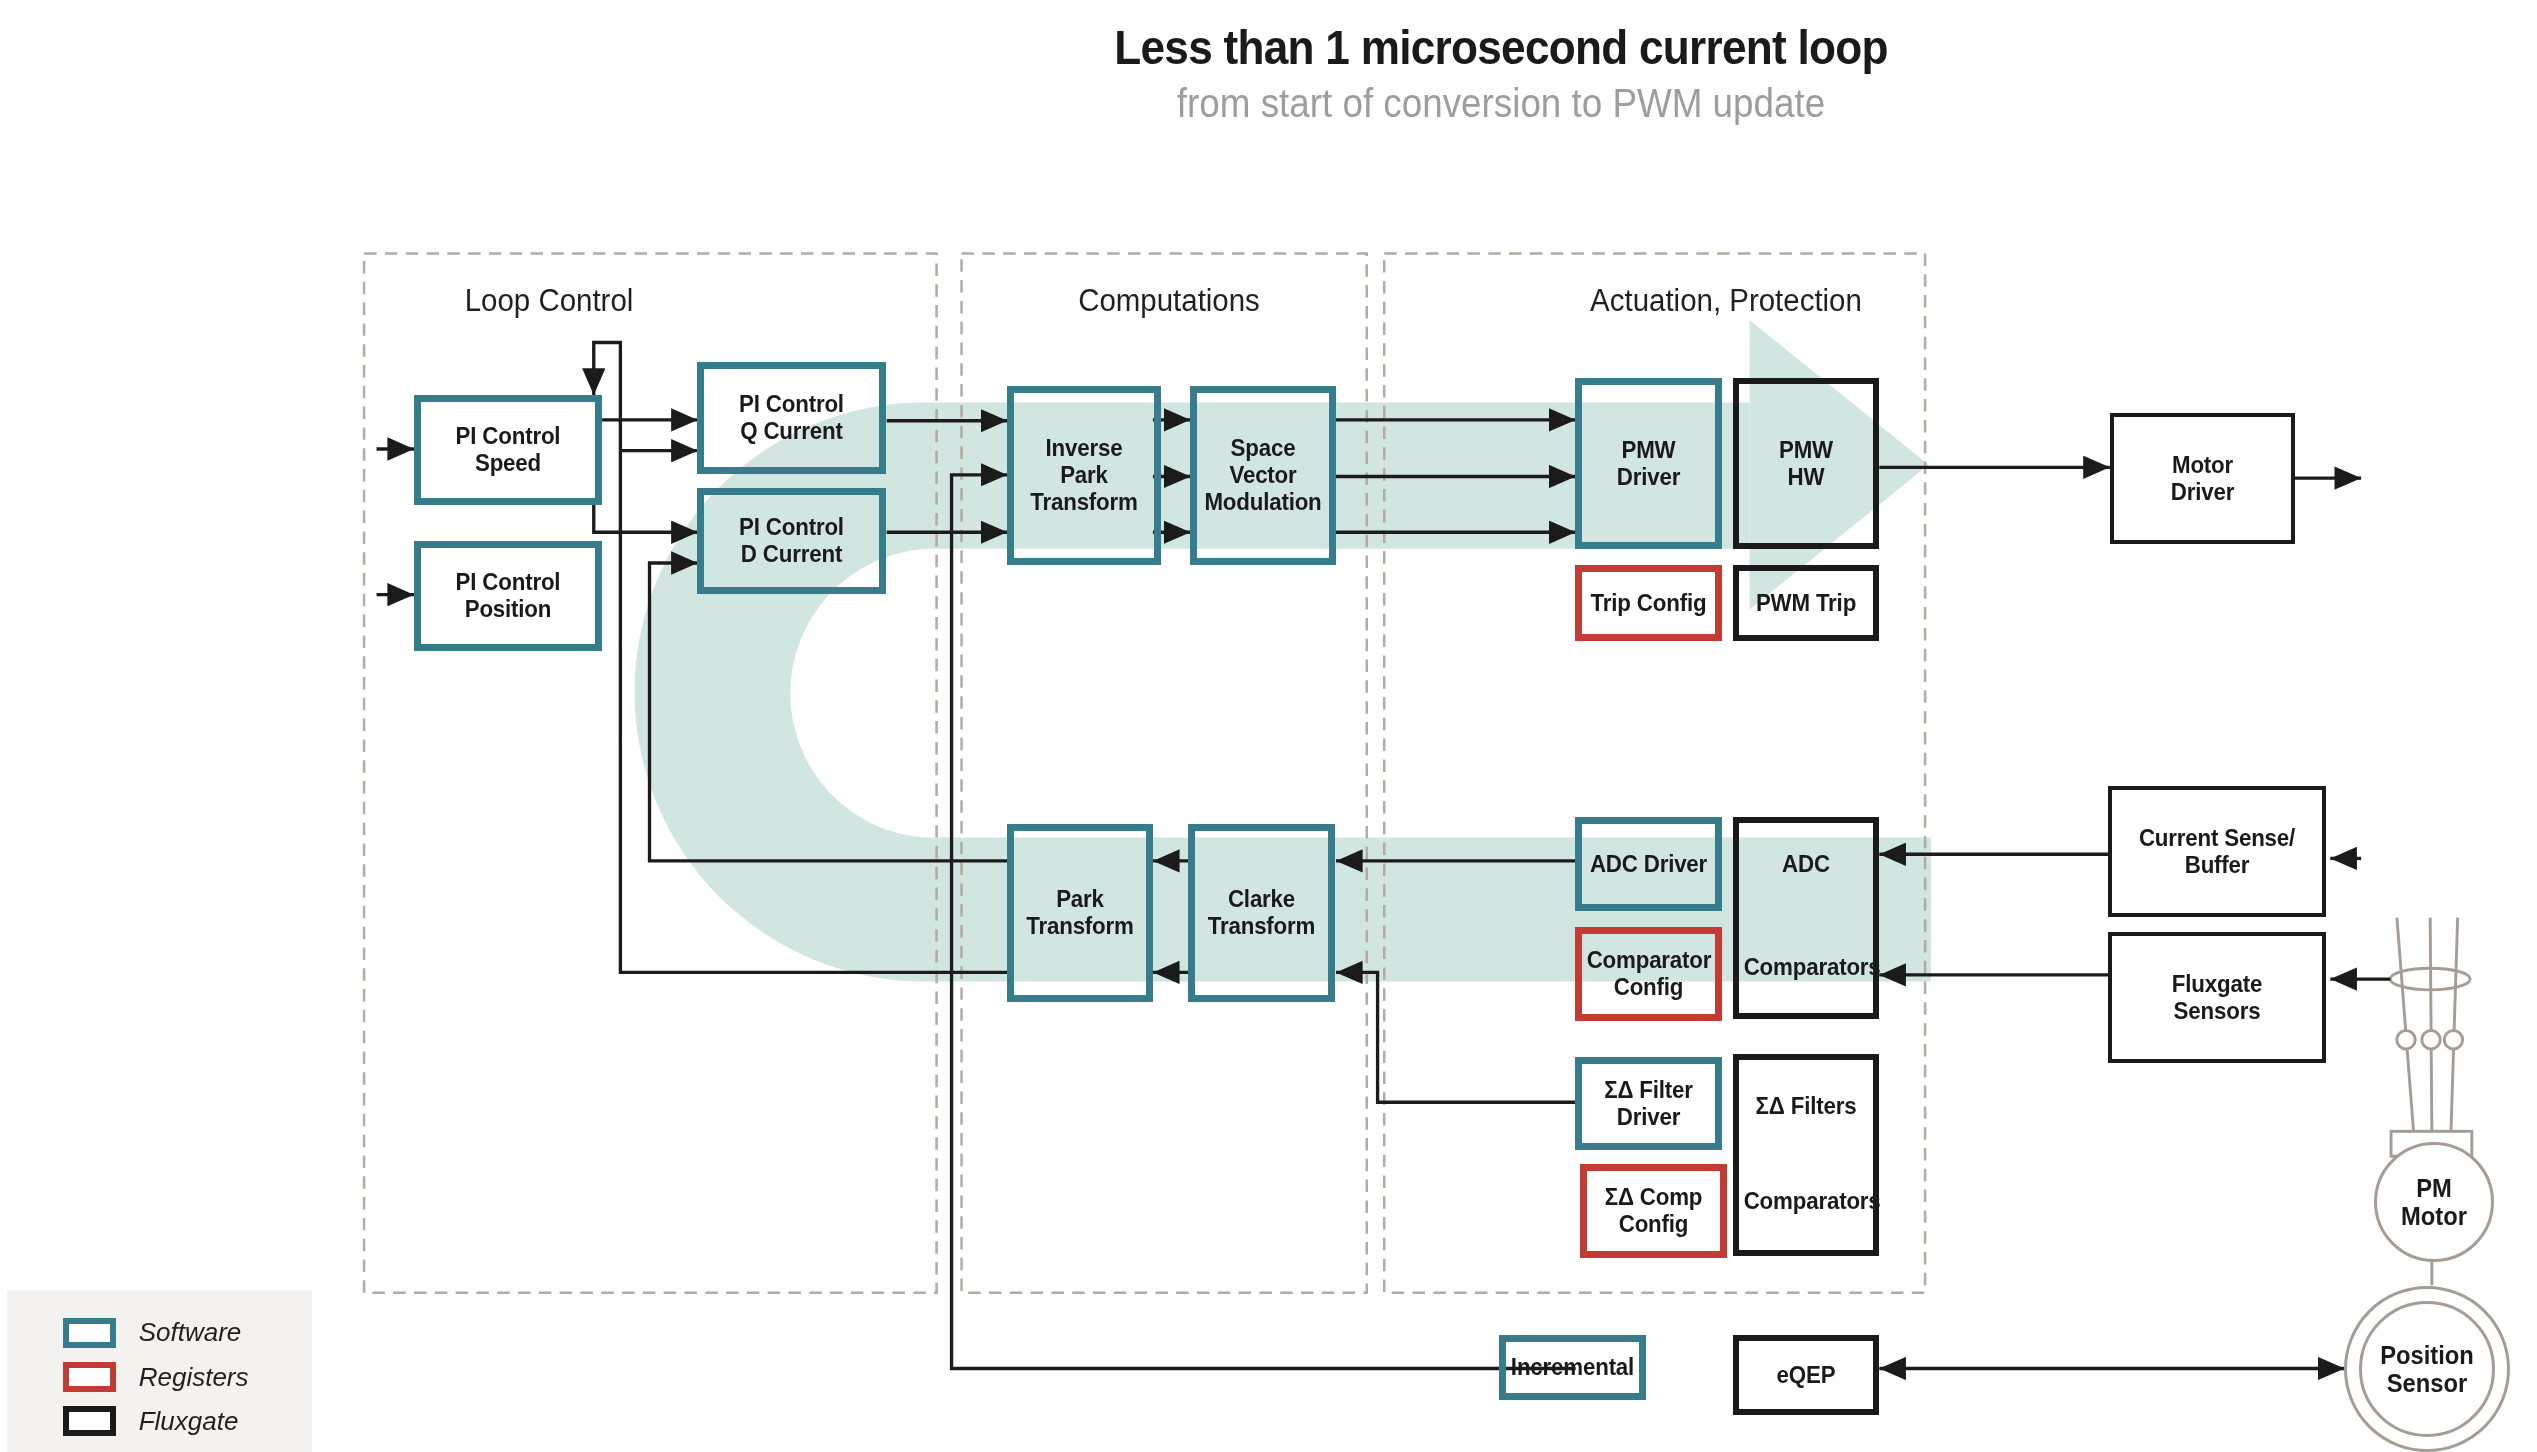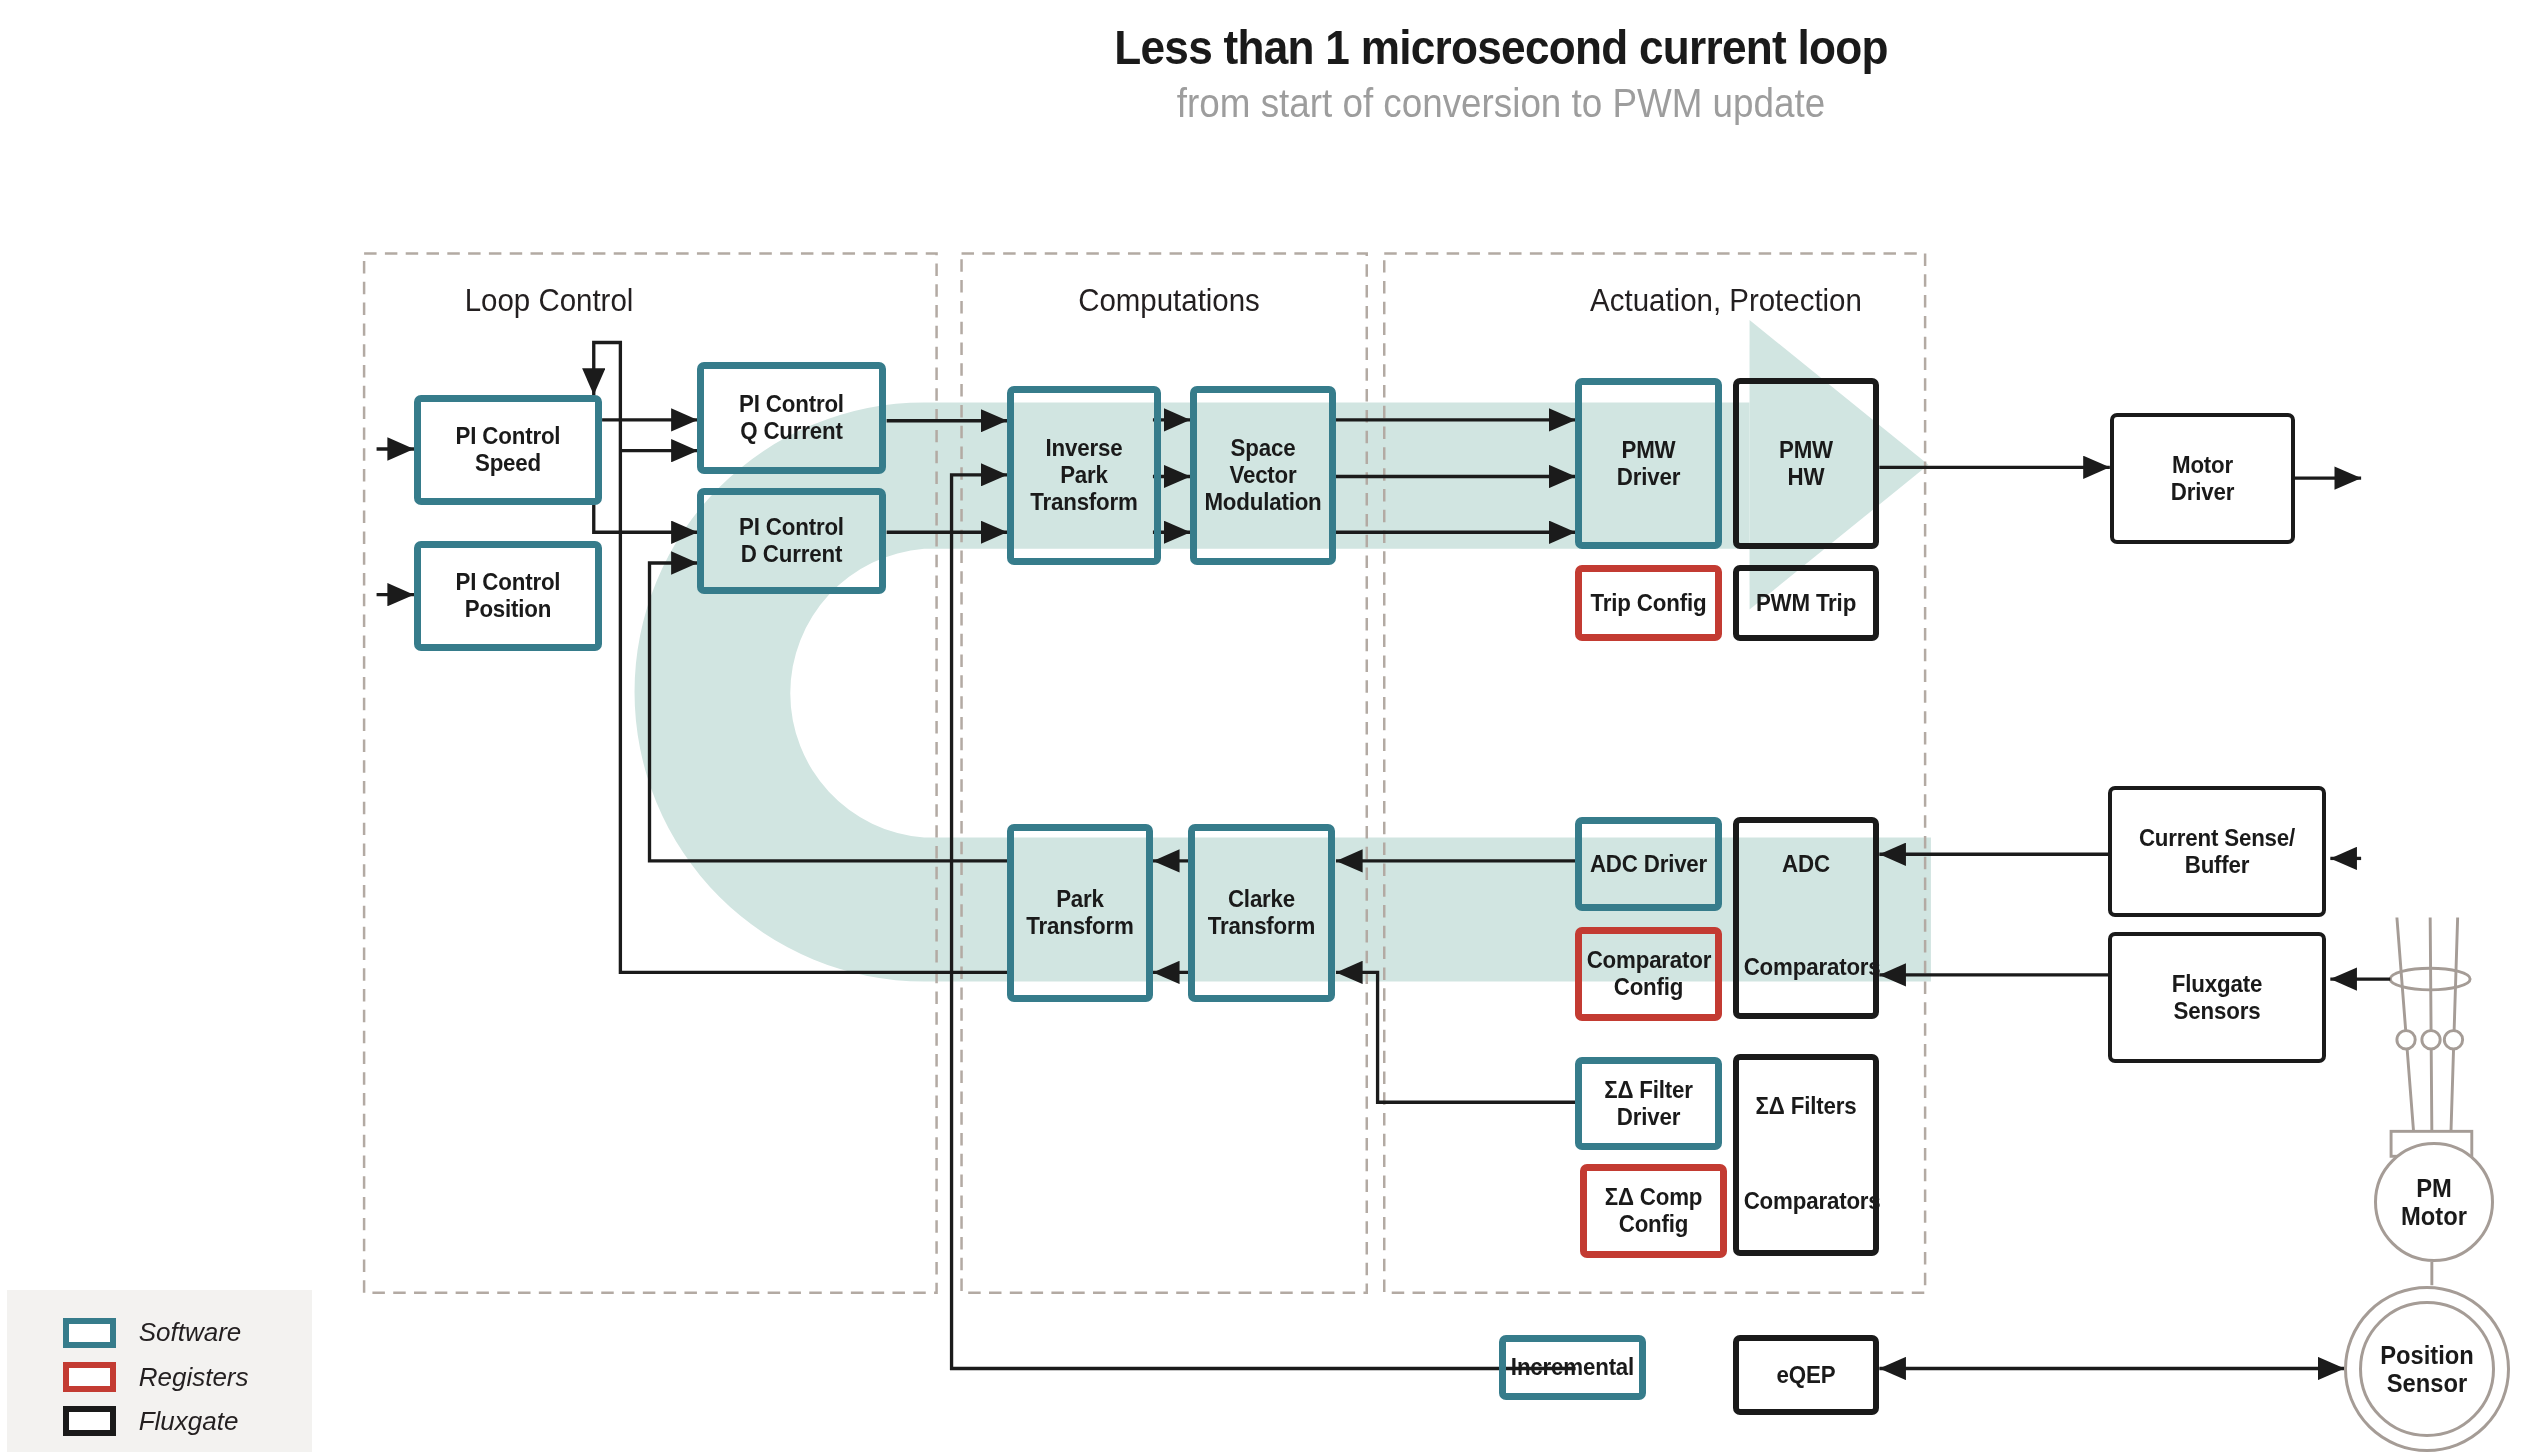--- a/index.html
+++ b/index.html
@@ -18,21 +18,21 @@
   .ge{fill:none;stroke:var(--c-hardware-gray);stroke-width:3.5;}
 
   .title{position:absolute;left:1501px;top:1.7px;transform:translateX(-50%) scaleX(.92);
          font-size:48px;font-weight:700;letter-spacing:-0.8px;white-space:nowrap;color:#1a1a1a;}
   .subtitle{position:absolute;left:1501px;top:63px;transform:translateX(-50%) scaleX(.92);
          font-size:40px;font-weight:400;white-space:nowrap;color:#9d9d9d;}
   .section-title{position:absolute;transform:translateX(-50%) scaleX(.95);font-size:31px;
          font-weight:400;color:#231f20;white-space:nowrap;}
 
   .box{position:absolute;box-sizing:border-box;display:flex;align-items:center;justify-content:center;
-       background:transparent;border-radius:7px;}
+       background:transparent;}
   .box .lbl{width:100%;text-align:center;font-weight:700;font-size:24px;line-height:1.12;
        letter-spacing:-0.2px;white-space:pre-line;transform:scaleX(.93);}
   .sw{border:7.5px solid var(--c-software);}
   .reg{border:7.5px solid var(--c-registers);}
   .hw{border:6.7px solid var(--c-hardware);}
   .hwthin{border:4.2px solid var(--c-hardware);}
   .grayb{border:3.3px solid var(--c-hardware-gray);}
   .tall{display:block;}
   .tall .lbl{position:absolute;left:0;}
 

